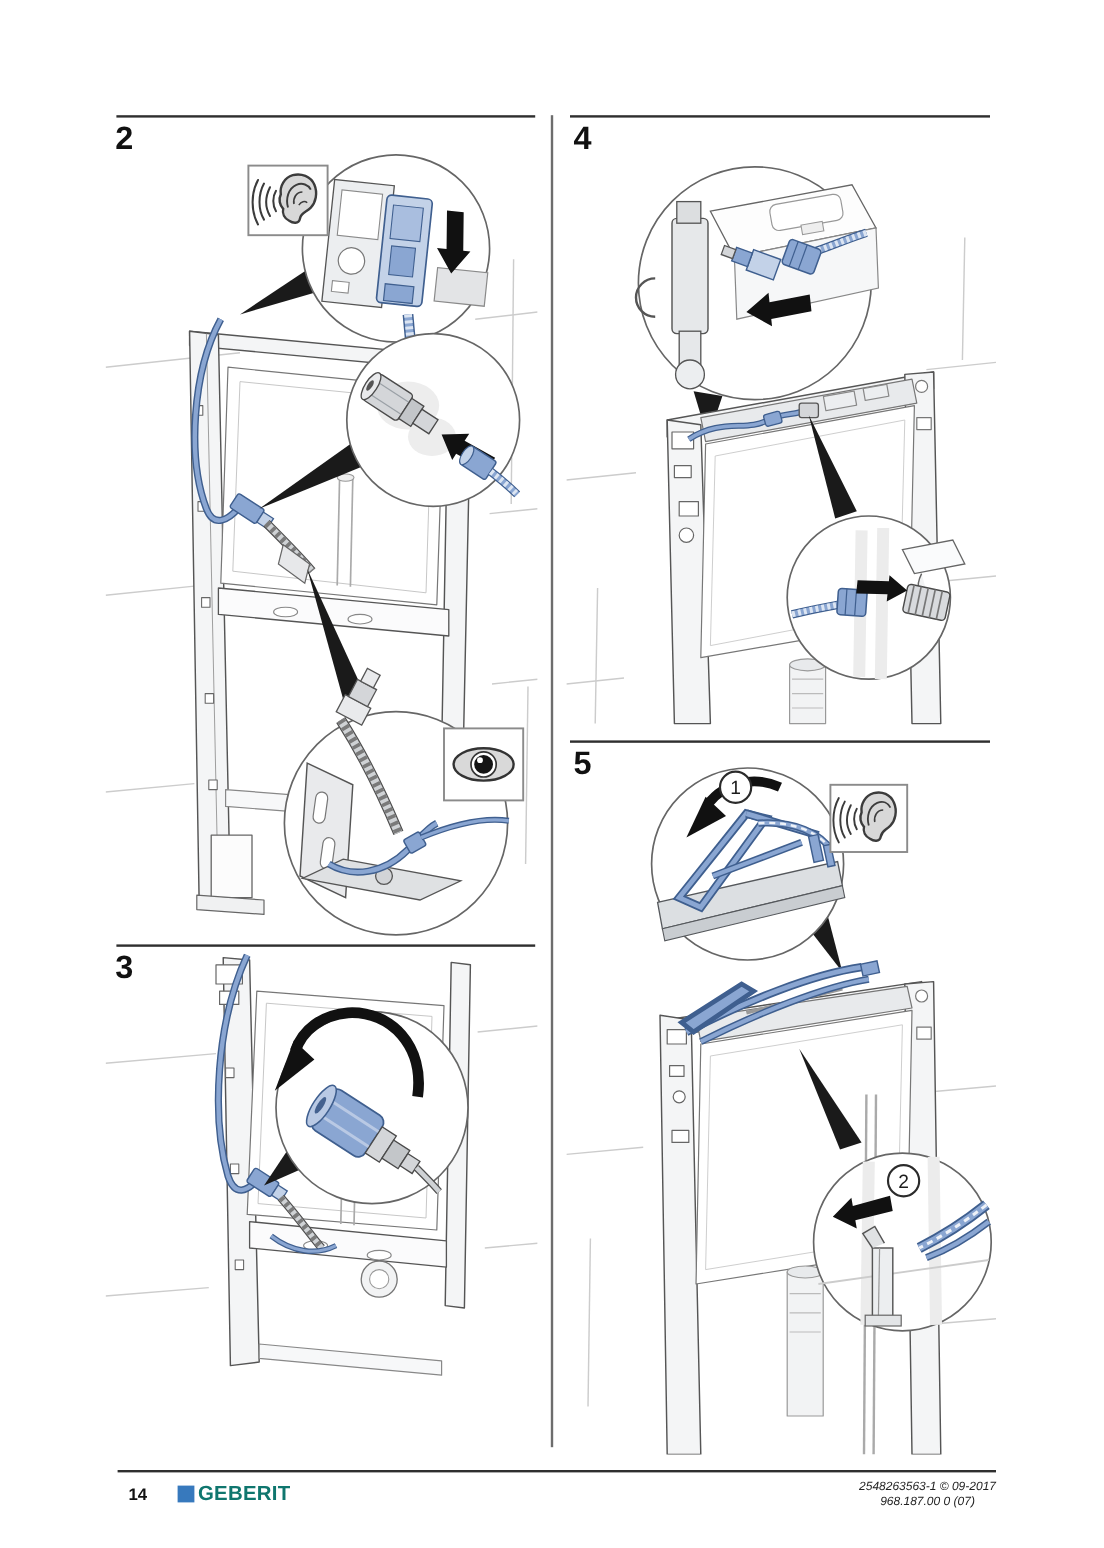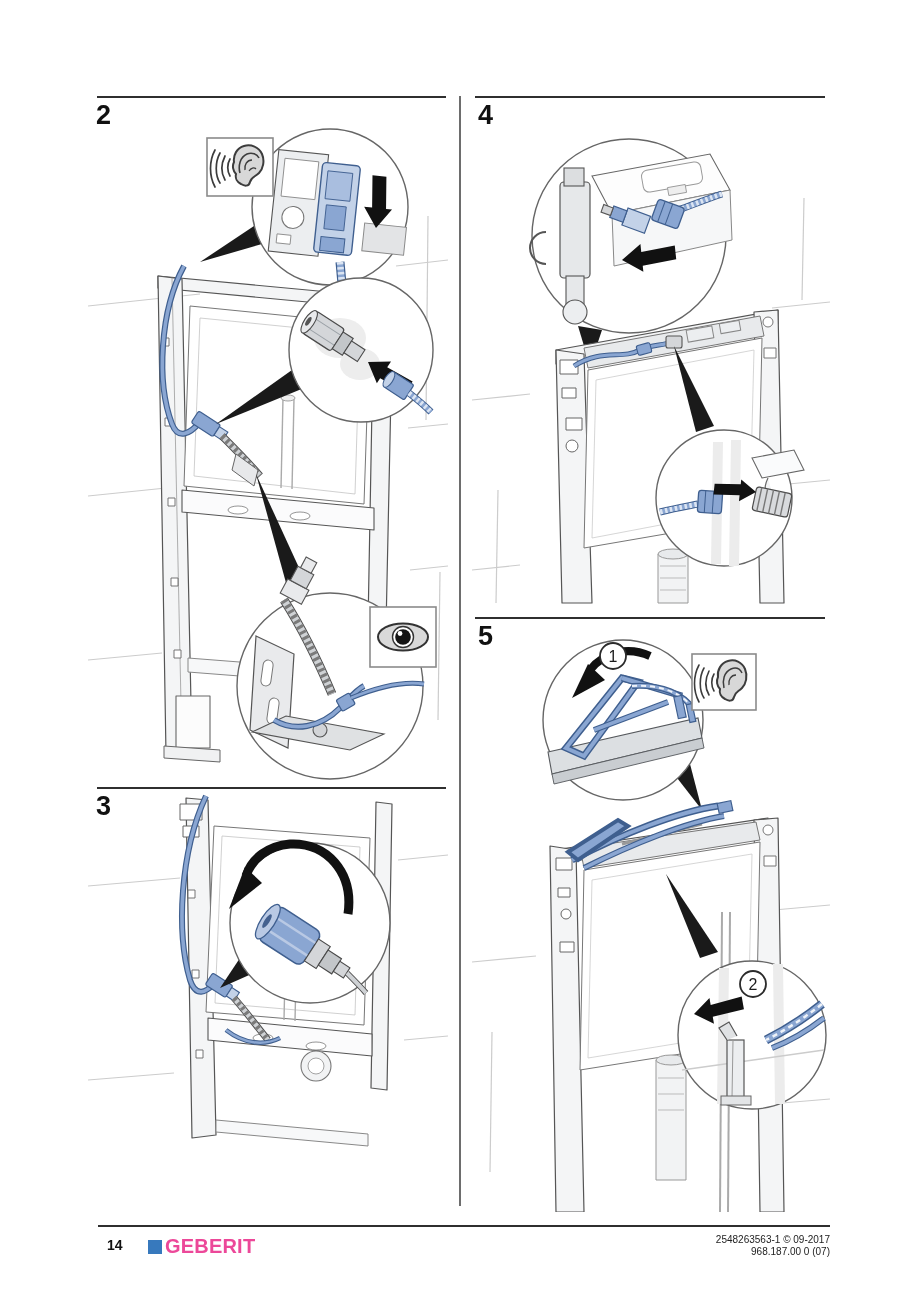--- a/index.html
+++ b/index.html
@@ -5,22 +5,22 @@
   html,body{margin:0;padding:0;background:#e9e9e9;}
   .page{position:relative;width:920px;height:1290px;background:#ffffff;margin:0 auto;
         font-family:"Liberation Sans",sans-serif;overflow:hidden;}
   .rule{position:absolute;background:#2f2f2f;height:2px;}
   .vrule{position:absolute;background:#6d6d6d;width:1.5px;}
   .stepnum{position:absolute;font-size:27px;font-weight:bold;color:#111;line-height:1;}
   .figure{position:absolute;}
   .footer-num{position:absolute;font-size:14px;font-weight:bold;color:#111;}
   .brand{position:absolute;display:flex;align-items:center;gap:3px;}
   .brand-square{width:14px;height:14px;background:#3779bd;}
-  .brand-text{font-size:20px;font-weight:bold;color:#ec4899;letter-spacing:0.2px;}
-  .docrefs{position:absolute;text-align:right;font-size:10px;line-height:12px;color:#222;}
+  .brand-text{font-size:17px;font-weight:bold;color:#0f766e;letter-spacing:0.2px;}
+  .docrefs{position:absolute;text-align:center;font-size:10px;line-height:12px;color:#222;font-style:italic;}
 </style>
 </head>
 <body>
 
 <div class="page">
 
   <div class="rule" style="left:97px;top:96px;width:349px;"></div>
   <div class="rule" style="left:97px;top:787px;width:349px;"></div>
   <div class="rule" style="left:475px;top:96px;width:350px;"></div>
   <div class="rule" style="left:475px;top:617px;width:350px;"></div>

